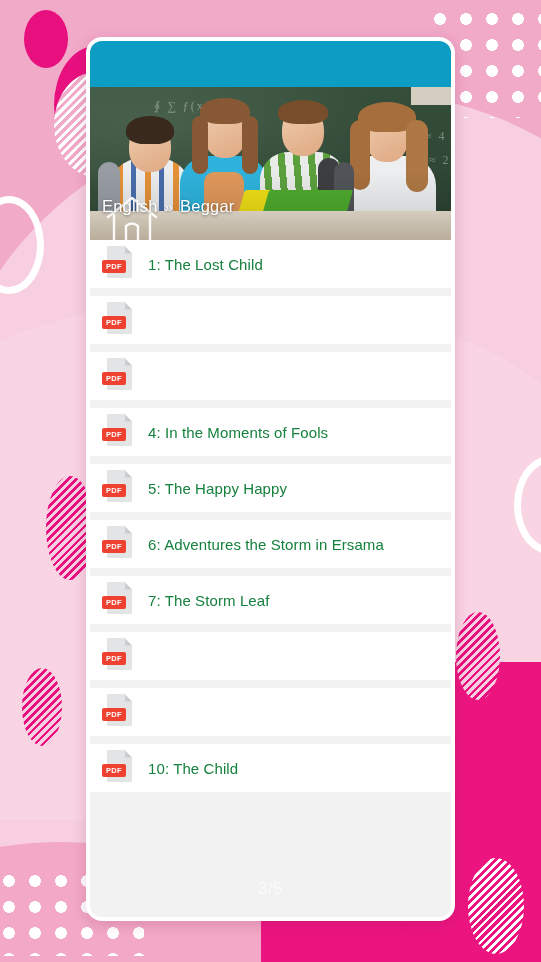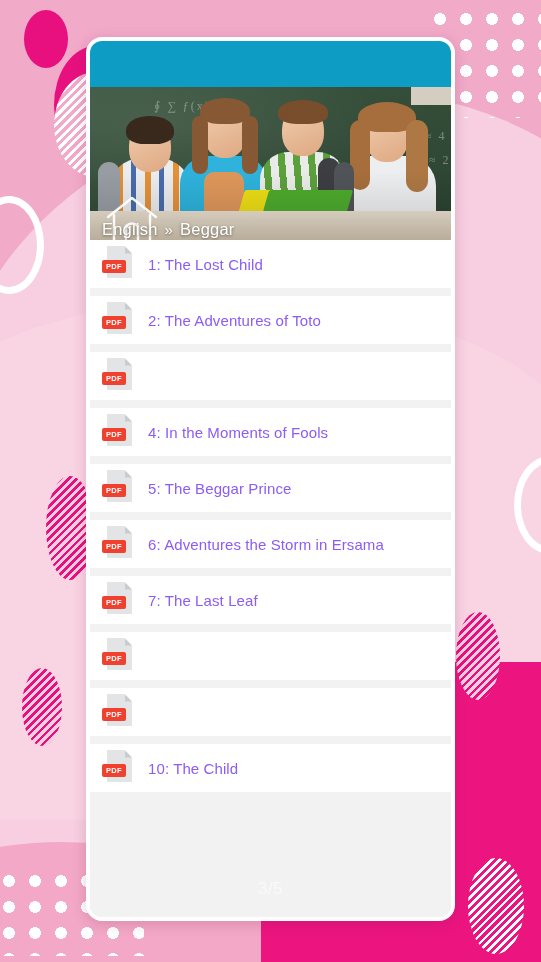--- a/index.html
+++ b/index.html
@@ -194,21 +194,21 @@
     position: absolute;
     left: 14px; top: 106px;
     width: 56px; height: 52px;
     z-index: 3;
     pointer-events: none;
   }
 
   .breadcrumb {
     position: absolute;
     left: 12px;
-    bottom: 1px;
+    bottom: 24px;
     z-index: 4;
     color: #ffffff;
     font-size: 16.5px;
     letter-spacing: .2px;
     text-shadow: 0 1px 3px rgba(0,0,0,.45);
     display: flex;
     align-items: center;
     gap: 7px;
     white-space: nowrap;
   }
@@ -267,21 +267,21 @@
     font-size: 7.5px;
     font-weight: bold;
     letter-spacing: .3px;
     display: flex;
     align-items: center;
     justify-content: center;
   }
 
   .chapter-title {
     font-size: 15px;
-    color: #8b5cf6;
+    color: #15803d;
     letter-spacing: .1px;
   }
 
   .list-filler { flex: 1 1 auto; background: #f2f2f2; position: relative; }
 
   .page-indicator {
     position: absolute;
     left: 0; right: 0;
     bottom: 18px;
     text-align: center;
@@ -402,21 +402,20 @@
       </div>
       <div class="chapter-title">1: The Lost Child</div>
     </div>
 
     <div class="chapter-row">
       <div class="pdf-icon">
         <div class="pdf-sheet"></div>
           <div class="pdf-fold"></div>
         <div class="pdf-badge">PDF</div>
       </div>
-      <div class="chapter-title">2: The Adventures of Toto</div>
     </div>
 
     <div class="chapter-row">
       <div class="pdf-icon">
         <div class="pdf-sheet"></div>
           <div class="pdf-fold"></div>
         <div class="pdf-badge">PDF</div>
       </div>
     </div>
 
@@ -428,39 +427,39 @@
       </div>
       <div class="chapter-title">4: In the Moments of Fools</div>
     </div>
 
     <div class="chapter-row">
       <div class="pdf-icon">
         <div class="pdf-sheet"></div>
           <div class="pdf-fold"></div>
         <div class="pdf-badge">PDF</div>
       </div>
-      <div class="chapter-title">5: The Beggar Prince</div>
+      <div class="chapter-title">5: The Happy Happy</div>
     </div>
 
     <div class="chapter-row">
       <div class="pdf-icon">
         <div class="pdf-sheet"></div>
           <div class="pdf-fold"></div>
         <div class="pdf-badge">PDF</div>
       </div>
       <div class="chapter-title">6: Adventures the Storm in Ersama</div>
     </div>
 
     <div class="chapter-row">
       <div class="pdf-icon">
         <div class="pdf-sheet"></div>
           <div class="pdf-fold"></div>
         <div class="pdf-badge">PDF</div>
       </div>
-      <div class="chapter-title">7: The Last Leaf</div>
+      <div class="chapter-title">7: The Storm Leaf</div>
     </div>
 
     <div class="chapter-row">
       <div class="pdf-icon">
         <div class="pdf-sheet"></div>
           <div class="pdf-fold"></div>
         <div class="pdf-badge">PDF</div>
       </div>
     </div>
 

